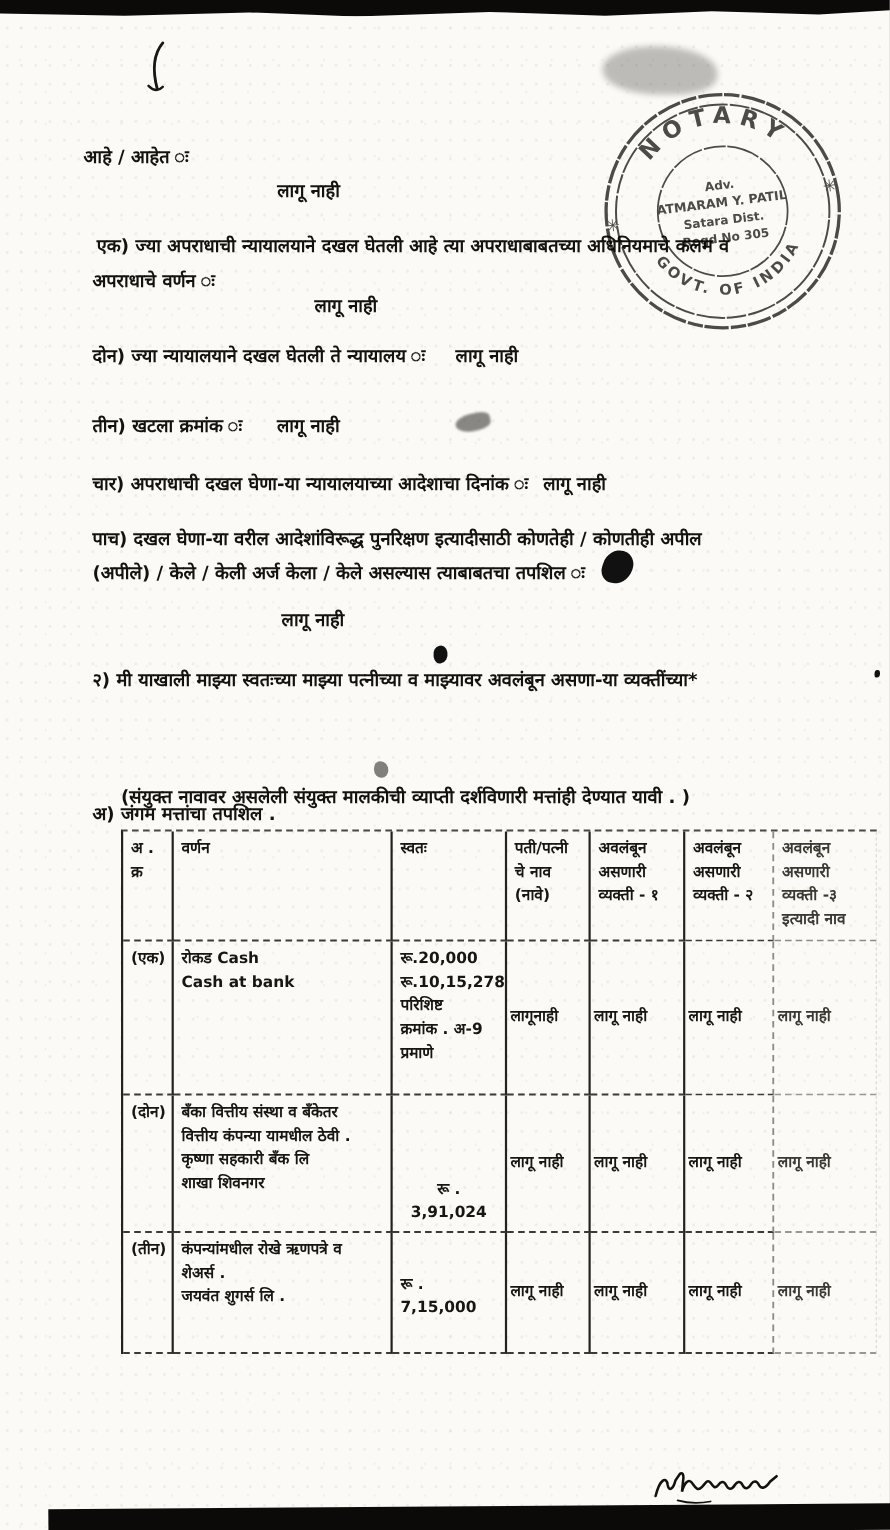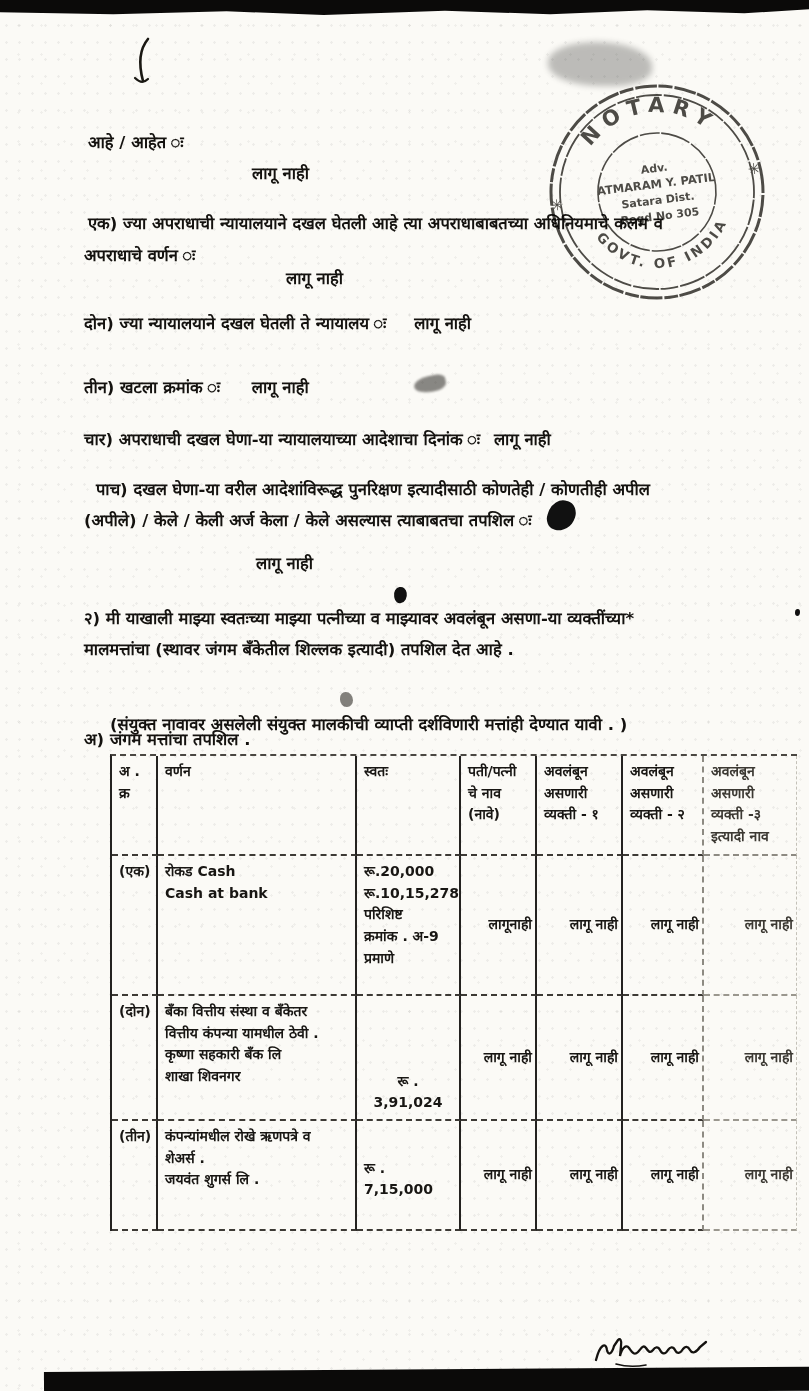--- a/index.html
+++ b/index.html
@@ -36,21 +36,21 @@
   }
   table.assets th,table.assets td{
     border-right:2px solid #242220;
     border-bottom:2px dashed #3d3a35;
     padding:5px 7px;vertical-align:top;text-align:left;
     overflow:hidden;line-height:1.55;
   }
   table.assets .c6{border-right:2px dashed #8d8a82;}
   table.assets .c7{border-right:1px dashed #c4c1b8;border-bottom:2px dashed #9a978e;color:#3c3933;}
   table.assets th.c7{border-bottom:2px dashed #8d8a82;}
-  table.assets .val{vertical-align:middle;text-align:right;padding:4px 3px;}
+  table.assets .val{vertical-align:middle;text-align:left;padding:4px 3px;}
   table.assets .sn{text-align:right;}
   table.assets td.vb{vertical-align:bottom;text-align:center;}
   table.assets td.vb3{vertical-align:bottom;padding-bottom:28px;}
   
   #stamp{position:absolute;left:540px;top:82px;mix-blend-mode:multiply;opacity:.82;}
   .smudge{position:absolute;background:#111;border-radius:55% 45% 60% 40%;}
   #smudge-gray{position:absolute;left:548px;top:42px;width:104px;height:44px;background:#3a3a38;
      opacity:.32;filter:blur(3px);border-radius:50% 60% 40% 55%;}
   #scribble-1{position:absolute;left:414px;top:376px;width:32px;height:16px;background:#2c2a26;
      opacity:.55;filter:blur(1px);border-radius:60% 40% 50% 65%;transform:rotate(-12deg);}
@@ -66,21 +66,21 @@
 
 <div class="page">
 
   <div id="bar-top" class="scanbar"></div>
 
   <svg style="position:absolute;left:128px;top:36px;" width="34" height="54" viewBox="0 0 34 54">
     <path d="M20,3 C10,15 11,30 15,45" stroke="#1a1813" stroke-width="2.6" fill="none" stroke-linecap="round"></path>
     <path d="M7,42 q7,7 13,1" stroke="#1a1813" stroke-width="2.2" fill="none" stroke-linecap="round"></path>
   </svg>
 
-  <div class="line" style="left:88px;top:132px;">आहे / आहेत ः</div>
+  <div class="line" style="left:76px;top:132px;">आहे / आहेत ः</div>
   <div class="line" style="left:252px;top:163px;">लागू नाही</div>
 
   <div id="smudge-gray"></div>
 
   <div class="line" style="left:88px;top:213px;">एक) ज्या अपराधाची न्यायालयाने दखल घेतली आहे त्या अपराधाबाबतच्या अधिनियमाचे कलम व</div>
   <div class="line" style="left:84px;top:245px;">अपराधाचे वर्णन ः</div>
   <div class="line" style="left:286px;top:268px;">लागू नाही</div>
 
   <svg id="stamp" width="234" height="222" viewBox="0 0 234 222">
     <defs>
@@ -117,27 +117,26 @@
     <span>तीन) खटला क्रमांक ः</span>
     <span class="na-inline" style="margin-left:26px;">लागू नाही</span>
   </div>
   <div id="scribble-1"></div>
 
   <div class="line" style="left:84px;top:429px;">
     <span>चार) अपराधाची दखल घेणा-या न्यायालयाच्या आदेशाचा दिनांक ः</span>
     <span class="na-inline" style="margin-left:8px;">लागू नाही</span>
   </div>
 
-  <div class="line" style="left:96px;top:479px;">पाच) दखल घेणा-या वरील आदेशांविरूद्ध पुनरिक्षण इत्यादीसाठी कोणतेही / कोणतीही अपील</div>
+  <div class="line" style="left:84px;top:479px;">पाच) दखल घेणा-या वरील आदेशांविरूद्ध पुनरिक्षण इत्यादीसाठी कोणतेही / कोणतीही अपील</div>
   <div class="line" style="left:84px;top:510px;">(अपीले) / केले / केली अर्ज केला / केले असल्यास त्याबाबतचा तपशिल ः</div>
   <div id="blot-1" class="smudge"></div>
   <div class="line" style="left:256px;top:553px;">लागू नाही</div>
 
   <div class="line" style="left:84px;top:608px;">२) मी याखाली माझ्या स्वतःच्या माझ्या पत्नीच्या व माझ्यावर अवलंबून असणा-या व्यक्तींच्या*</div>
-  <div class="line" style="left:84px;top:639px;">मालमत्तांचा (स्थावर जंगम बँकेतील शिल्लक इत्यादी) तपशिल देत आहे .</div>
   <div id="blot-2" class="smudge"></div>
   <div id="dot-1" class="smudge"></div>
 
   <div class="line" style="left:84px;top:689px;margin-top:40px;">अ) जंगम मत्तांचा तपशिल .</div>
   <div id="mark-a"></div>
   <div class="line" style="left:110px;top:714px;">(संयुक्त नावावर असलेली संयुक्त मालकीची व्याप्ती दर्शविणारी मत्तांही देण्यात यावी . )</div>
 
   <table class="assets">
     <colgroup>
       <col style="width:46px">

